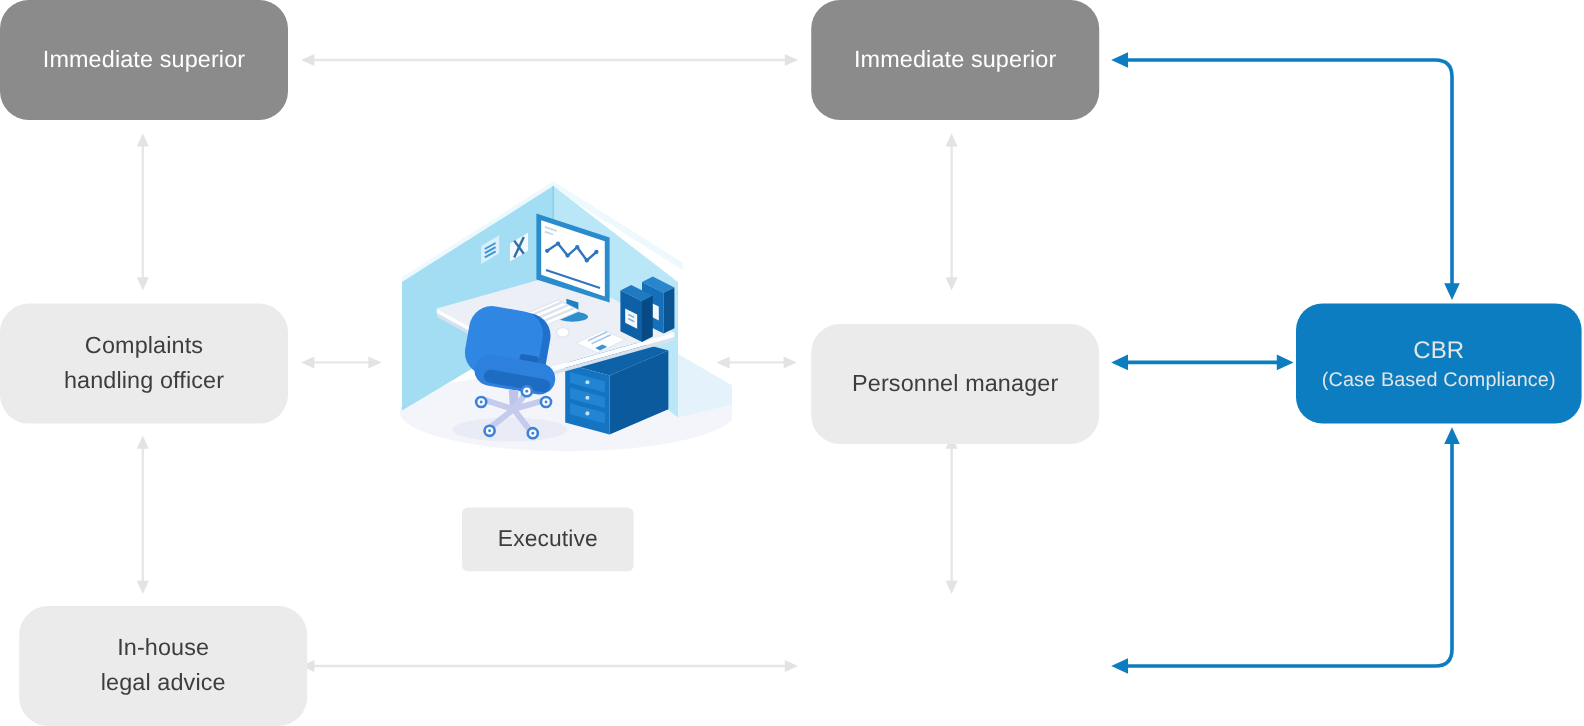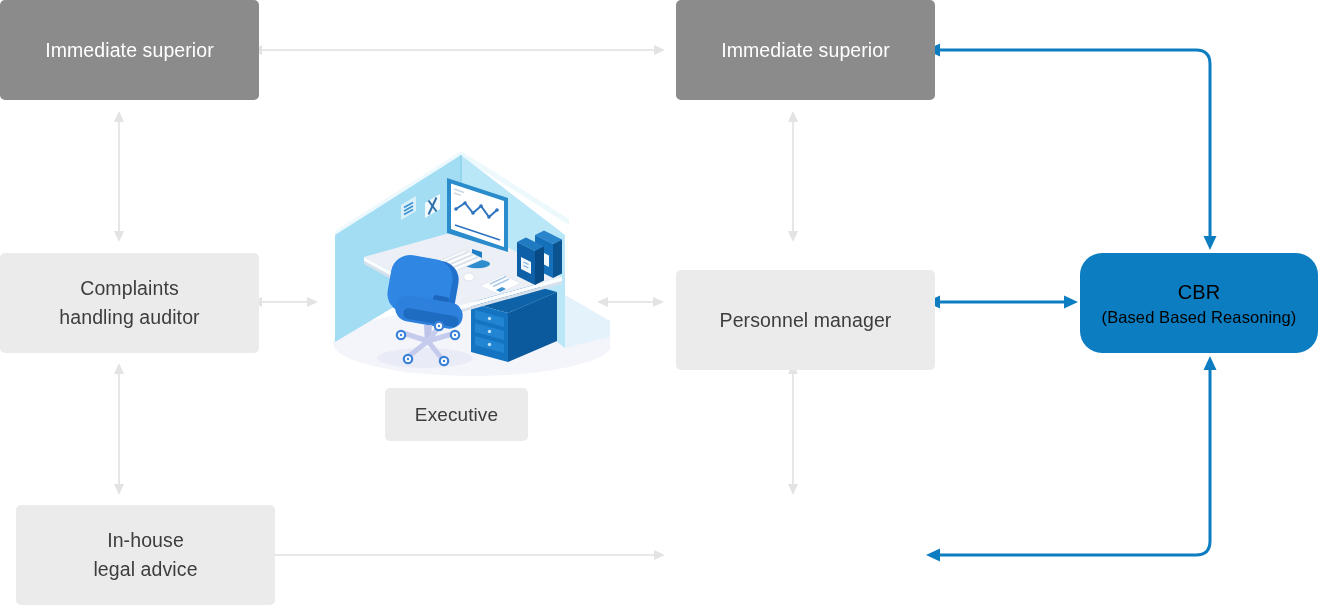--- a/index.html
+++ b/index.html
@@ -4,29 +4,29 @@
 <style>
   html,body{margin:0;padding:0;background:#ffffff;}
   .canvas{
     position:relative;width:1320px;height:605px;background:#ffffff;overflow:hidden;
     font-family:"Liberation Sans", sans-serif;
   }
   .connectors{position:absolute;left:0;top:0;width:1320px;height:605px;z-index:1;}
   .illu{position:absolute;left:325px;top:145px;width:285px;height:236px;z-index:2;}
   .node{
     position:absolute;z-index:3;display:flex;align-items:center;justify-content:center;
-    text-align:center;border-radius:5px;box-sizing:border-box;
-    width:259px;height:100px;font-size:19.5px;line-height:29px;letter-spacing:.1px;
+    text-align:center;border-radius:24px;box-sizing:border-box;
+    width:240px;height:100px;font-size:19.5px;line-height:29px;letter-spacing:.1px;
   }
   .node span{white-space:pre-line;}
   .node--dark{background:#8b8b8b;color:#ffffff;}
   .node--light{background:#ebebeb;color:#3d3d3d;}
-  .node--pill{width:143px;height:53px;border-radius:5px;font-size:19px;background:#ebebeb;color:#3d3d3d;}
+  .node--pill{width:143px;height:53px;border-radius:5px;font-size:19px;background:#ebebeb;color:#3d3d3d;margin-top:35px;}
   .node--cbr{
-    background:#0b7dc0;color:#000000;width:238px;flex-direction:column;gap:5px;border-radius:22px;
+    background:#0b7dc0;color:#e5e5e5;width:238px;flex-direction:column;gap:5px;border-radius:22px;
   }
   .cbr-title{font-size:20px;line-height:22px;}
   .cbr-sub{font-size:16.5px;line-height:18px;}
 </style>
 </head>
 <body>
 
 <div class="canvas">
 
   <svg class="connectors" viewBox="0 0 1320 605" aria-hidden="true">
@@ -224,21 +224,21 @@
       </g>
     </svg>
   </div>
 
   <div class="node node--dark" style="left:0;top:0;">
     <span>Immediate superior</span>
   </div>
 
   <div class="node node--light" style="left:0;top:253px;">
     <span>Complaints
-handling auditor</span>
+handling officer</span>
   </div>
 
   <div class="node node--light" style="left:0;top:505px;margin-left:16px;">
     <span>In-house
 legal advice</span>
   </div>
 
   <div class="node node--pill" style="left:385px;top:388px;">
     <span>Executive</span>
   </div>
@@ -247,16 +247,16 @@
     <span>Immediate superior</span>
   </div>
 
   <div class="node node--light" style="left:676px;top:270px;">
     <span>Personnel manager</span>
   </div>
 
 
   <div class="node node--cbr" style="left:1080px;top:253px;">
     <div class="cbr-title">CBR</div>
-    <div class="cbr-sub">(Based Based Reasoning)</div>
+    <div class="cbr-sub">(Case Based Compliance)</div>
   </div>
 
 </div>
 
 </body></html>

